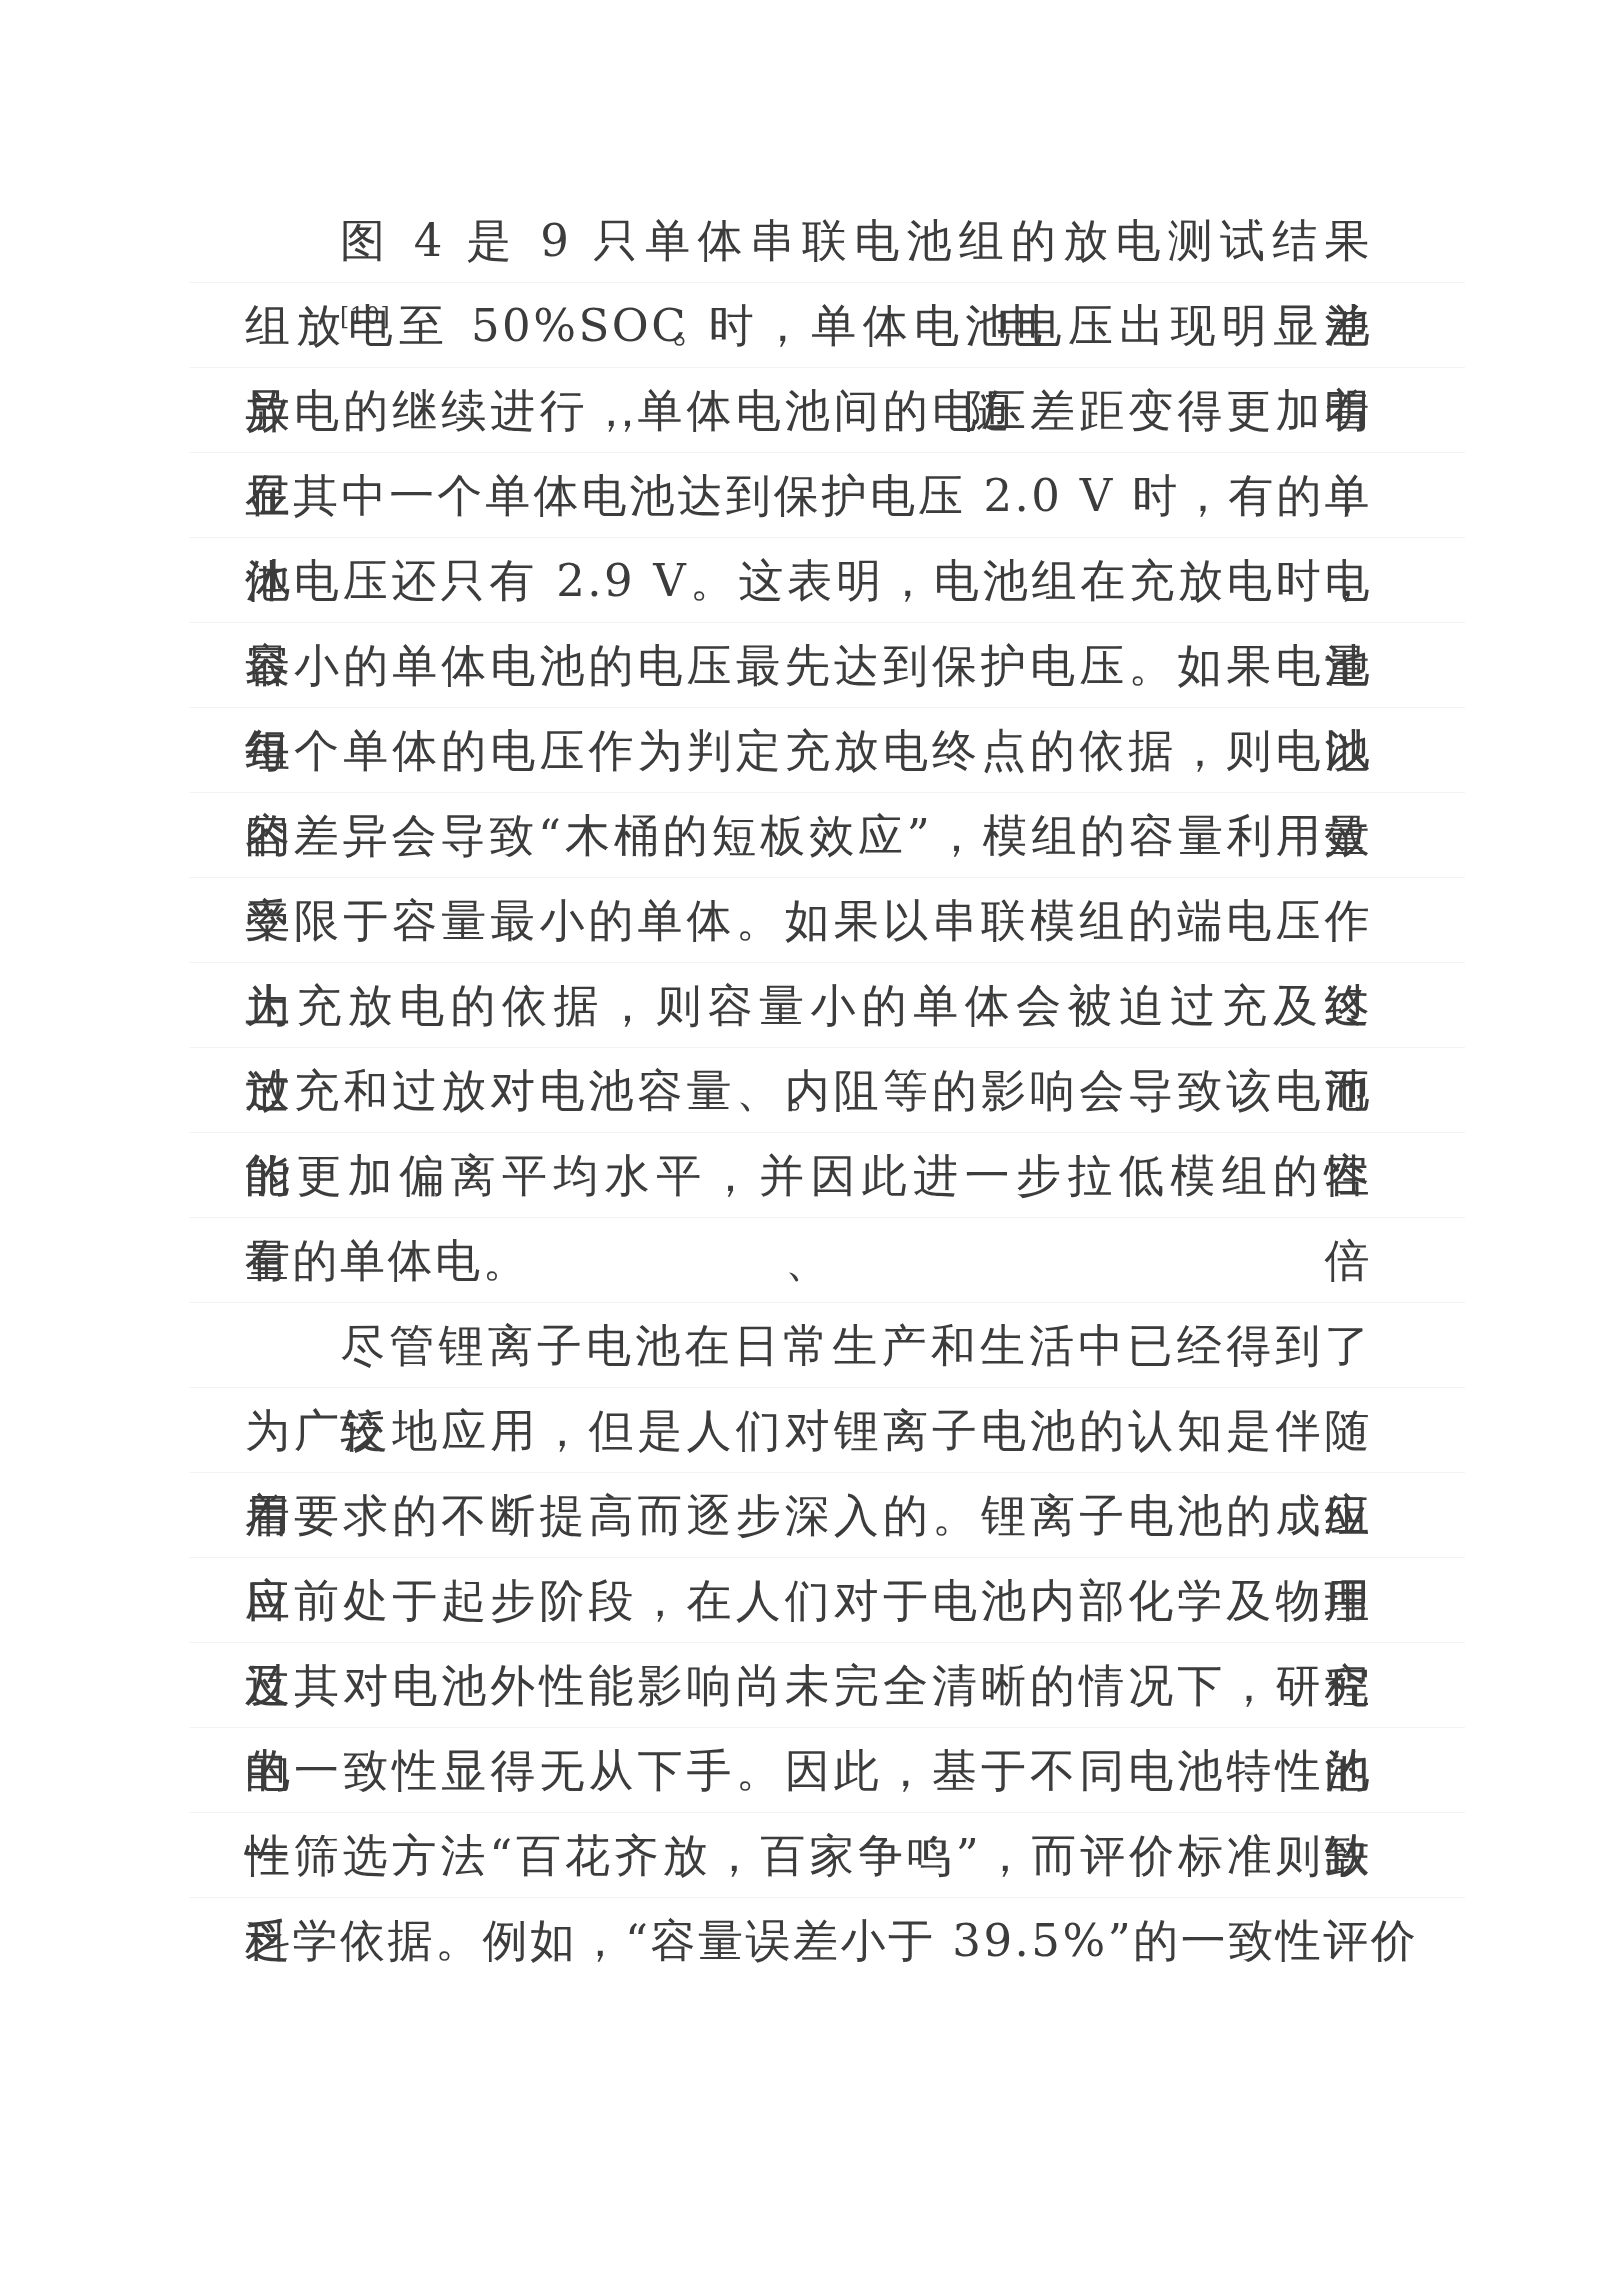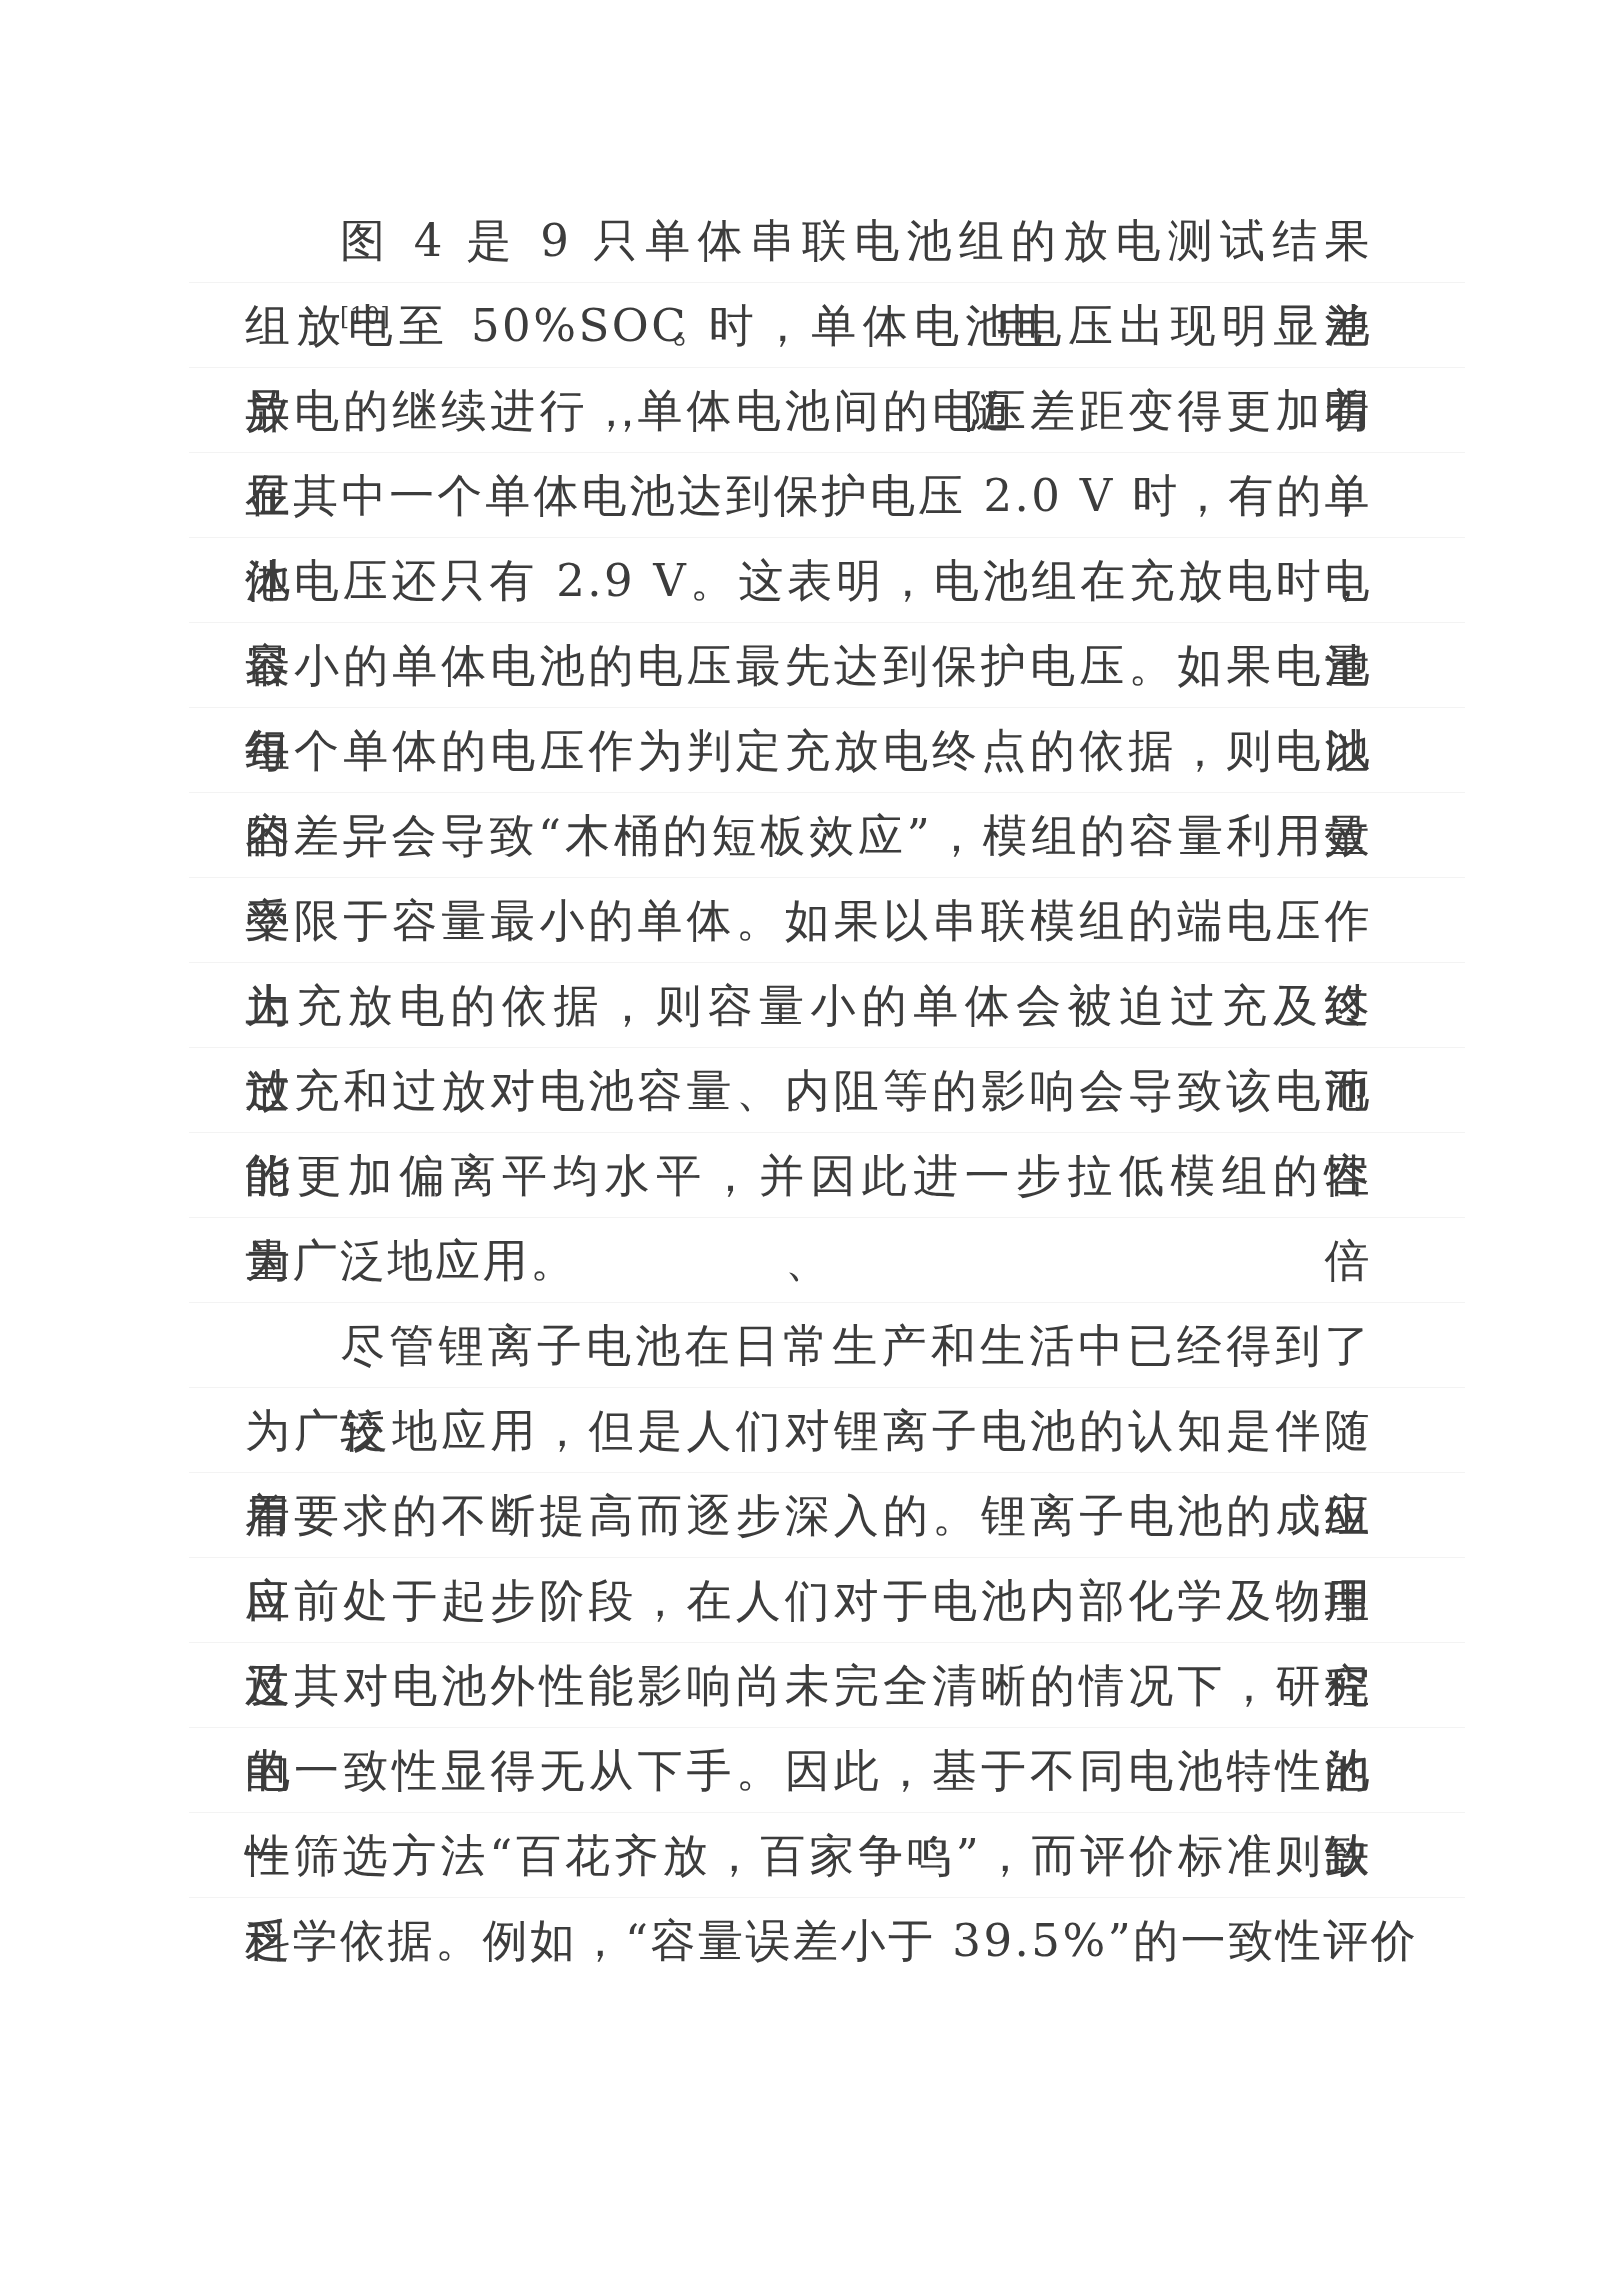--- a/index.html
+++ b/index.html
@@ -74,21 +74,21 @@
       <div class="row justify"><span>放电的继续进行，单体电池间的电压差距变得更加明显，</span></div>
       <div class="row justify"><span>在其中一个单体电池达到保护电压 2.0 V 时，有的单体电</span></div>
       <div class="row justify"><span>池电压还只有 2.9 V。这表明，电池组在充放电时，容量</span></div>
       <div class="row justify"><span>最小的单体电池的电压最先达到保护电压。如果电池组以</span></div>
       <div class="row justify"><span>每个单体的电压作为判定充放电终点的依据，则电池容量</span></div>
       <div class="row justify"><span>的差异会导致“木桶的短板效应”，模组的容量利用效率</span></div>
       <div class="row justify"><span>受限于容量最小的单体。如果以串联模组的端电压作为终</span></div>
       <div class="row justify"><span>止充放电的依据，则容量小的单体会被迫过充及过放。而</span></div>
       <div class="row justify"><span>过充和过放对电池容量、内阻等的影响会导致该电池的性</span></div>
       <div class="row justify"><span>能更加偏离平均水平，并因此进一步拉低模组的容量、倍</span></div>
-      <div class="row"><span>为广泛地应用。</span></div>
+      <div class="row"><span>有的单体电。</span></div>
       <div class="row indent justify"><span>尽管锂离子电池在日常生产和生活中已经得到了较</span></div>
       <div class="row justify"><span>为广泛地应用，但是人们对锂离子电池的认知是伴随着应</span></div>
       <div class="row justify"><span>用要求的不断提高而逐步深入的。锂离子电池的成组应用</span></div>
       <div class="row justify"><span>目前处于起步阶段，在人们对于电池内部化学及物理过程</span></div>
       <div class="row justify"><span>及其对电池外性能影响尚未完全清晰的情况下，研究电池</span></div>
       <div class="row justify"><span>的一致性显得无从下手。因此，基于不同电池特性的一致</span></div>
       <div class="row justify"><span>性筛选方法“百花齐放，百家争鸣”，而评价标准则缺乏</span></div>
       <div class="row"><span>科学依据。例如，“容量误差小于 39.5%”的一致性评价</span></div>
     </div>
 </div>

